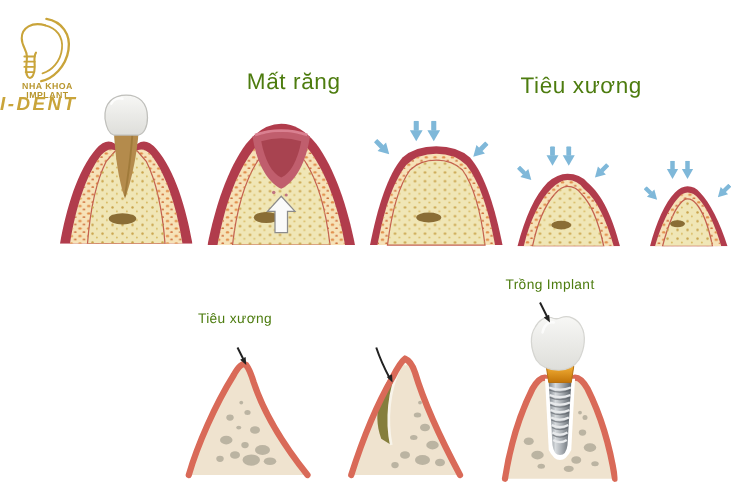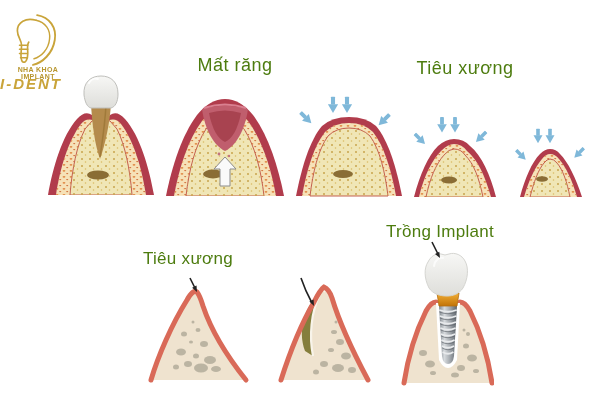--- a/index.html
+++ b/index.html
@@ -1,21 +1,21 @@
 <!DOCTYPE html>
 <html><head>
 <meta charset="utf-8">
 <style>
   html,body{margin:0;padding:0;background:#fff;}
   .canvas{position:relative;width:600px;height:400px;background:#ffffff;overflow:hidden;
           font-family:"Liberation Sans",sans-serif;}
   .abs{position:absolute;}
   .caption{position:absolute;color:#4d7c0f;text-align:center;white-space:nowrap;}
   .cap-top{font-size:18px;letter-spacing:0.5px;}
-  .cap-bot{font-size:17px;letter-spacing:0.3px;}
+  .cap-bot{font-size:11px;letter-spacing:0.3px;}
   .brand-line1{position:absolute;left:0;top:66px;width:76px;text-align:center;
                font-size:7px;font-weight:bold;color:#b8962e;letter-spacing:0.4px;}
   .brand-line2{position:absolute;left:0;top:75px;width:76px;text-align:left;
                font-size:15px;font-weight:bold;color:#c9a43a;letter-spacing:2px;font-style:italic;}
   svg{display:block;}
 </style>
 </head>
 <body>
 
 <div class="canvas">

